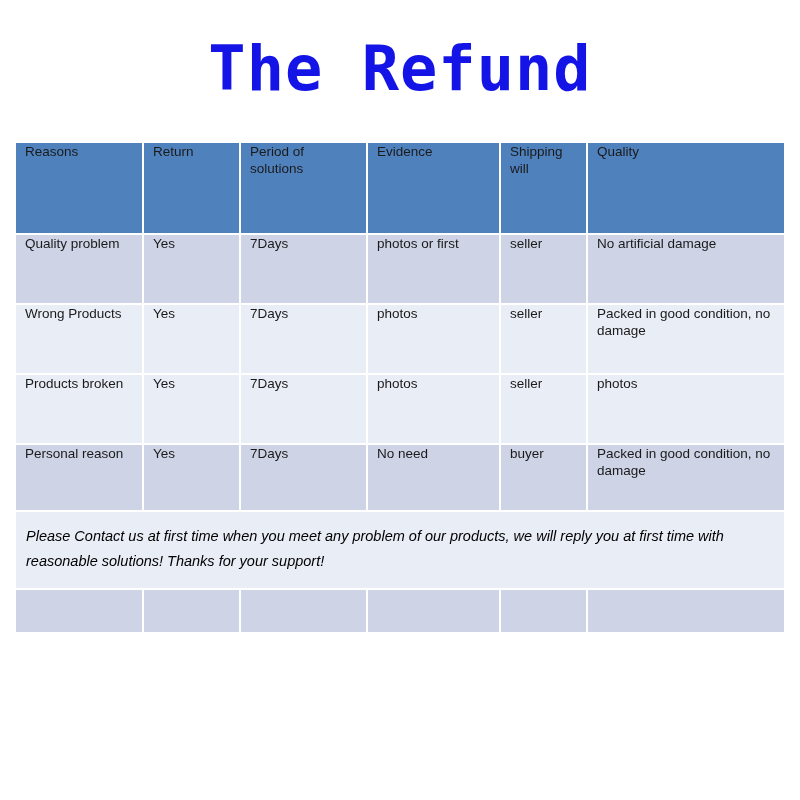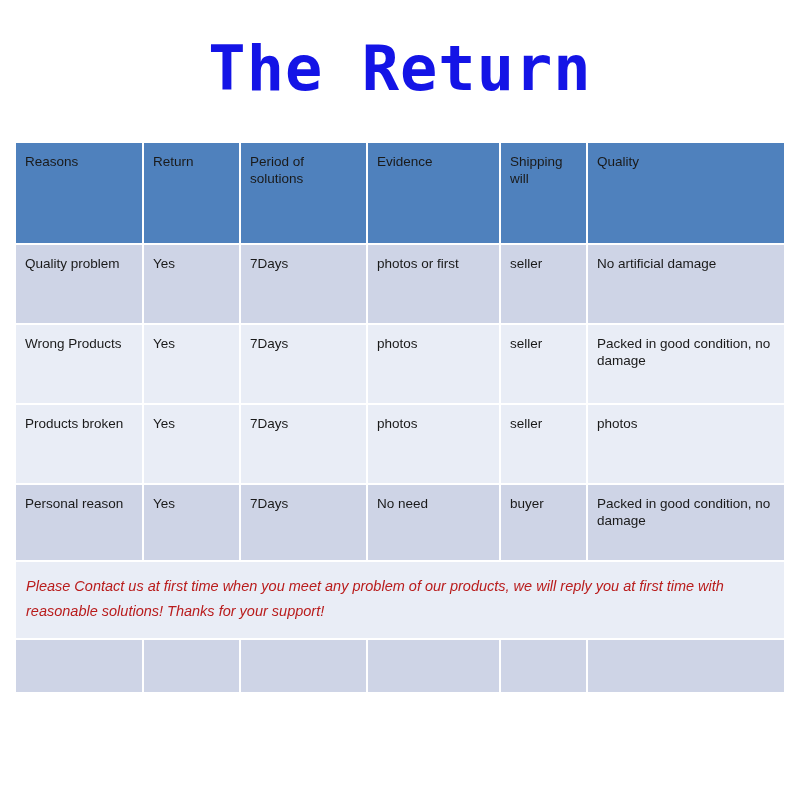--- a/index.html
+++ b/index.html
@@ -44,21 +44,21 @@
     width: 768px;
   }
   table.refund {
     border-collapse: separate;
     border-spacing: 0;
     width: 768px;
     table-layout: fixed;
   }
   table.refund td, table.refund th {
     vertical-align: top;
-    padding: 10px 9px 8px 9px;
+    padding: 0 9px 8px 9px;
     border-right: 2px solid #ffffff;
     border-bottom: 2px solid #ffffff;
     font-size: 13.5px;
     line-height: 17px;
     color: #1a1a1a;
     text-align: left;
     font-weight: normal;
   }
   table.refund td:last-child, table.refund th:last-child {
     border-right: none;
@@ -85,40 +85,40 @@
   tr.r5 td { height: 57px; }
 
   
   tr.note-row td {
     background: #e9edf6;
     border-right: none;
     padding: 12px 10px 14px 10px;
     height: 48px;
   }
   .note-text {
-    color: #b91c1c;
+    color: #000000;
     font-style: italic;
     font-size: 14.5px;
     line-height: 25px;
     font-family: "Liberation Sans", sans-serif;
   }
 
   
   tr.blank-row td {
     background: #ced4e6;
     height: 34px;
     border-bottom: none;
   }
 </style>
 </head>
 <body>
 
 <div class="page">
 
-  <div class="title">The Return</div>
+  <div class="title">The Refund</div>
 
   <div class="table-wrap">
     <table class="refund">
       <colgroup>
         <col style="width:128px">
         <col style="width:97px">
         <col style="width:127px">
         <col style="width:133px">
         <col style="width:87px">
         <col style="width:196px">

